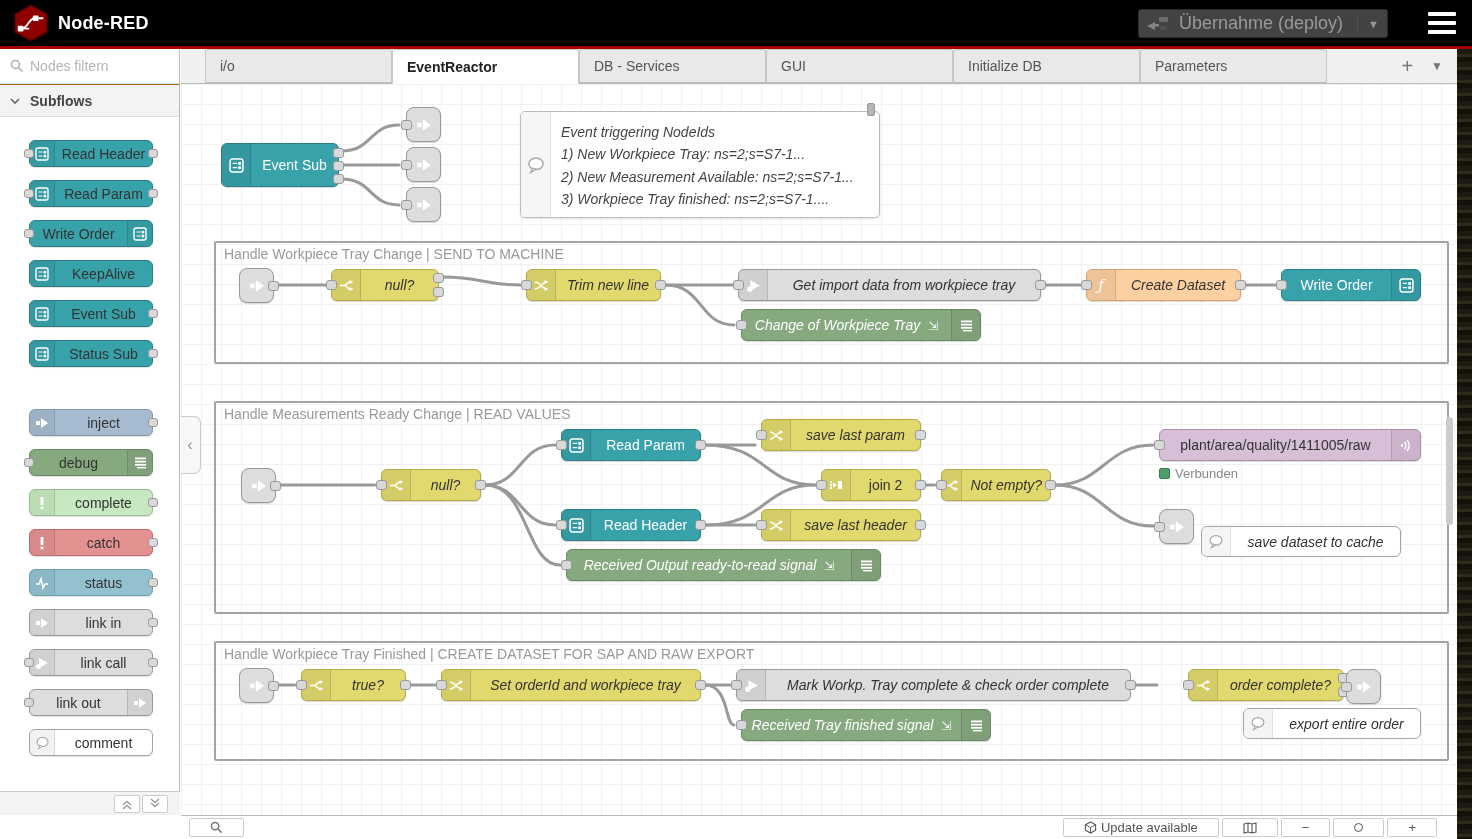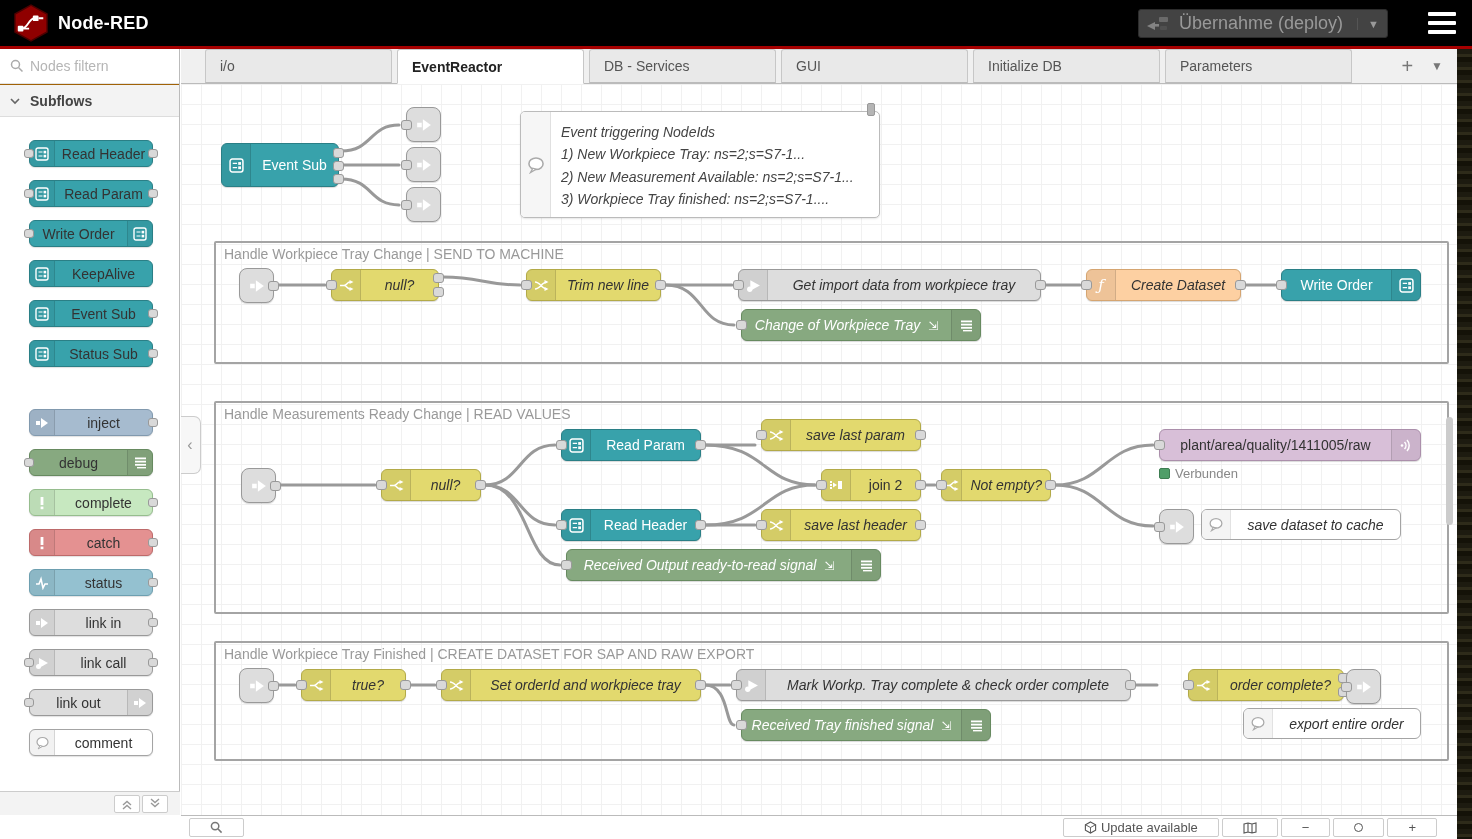--- a/index.html
+++ b/index.html
@@ -37,21 +37,21 @@
   .iconbox { width:25px; align-self:stretch; display:flex; align-items:center; justify-content:center; background:rgba(0,0,0,.05); }
   .iconbox.left  { border-right:1px solid rgba(0,0,0,.12); border-radius:5px 0 0 5px; }
   .iconbox.right { border-left:1px solid rgba(0,0,0,.12); border-radius:0 5px 5px 0; }
   .pport { position:absolute; width:10px; height:9px; background:#d9d9d9; border:1px solid #999; border-radius:3px; top:50%; margin-top:-5px; }
   .pport.in { left:-6px; } .pport.out { right:-6px; }
   .sidebar-footer { position:absolute; bottom:0; left:0; width:180px; height:24px; background:#f3f3f3; border-top:1px solid #ccc; display:flex; align-items:center; justify-content:flex-end; padding-right:12px; gap:2px; z-index:20;}
   .mini-btn { width:26px; height:18px; background:#fff; border:1px solid #ccc; border-radius:2px; display:flex; align-items:center; justify-content:center; cursor:pointer; color:#888; }
 
   
   .tabbar { position:absolute; top:49px; left:181px; width:1276px; height:35px; background:#f0f0f0; border-bottom:1px solid #bbb; display:flex; align-items:flex-end; z-index:15; }
-  .tab { width:187px; height:34px; margin-right:5px; background:#e9e9e9; border:1px solid #c7c7c7; border-bottom:1px solid #bbb; border-radius:3px 3px 0 0; display:flex; align-items:center; padding:0 14px; color:#555; cursor:pointer; white-space:nowrap; overflow:hidden; }
+  .tab { width:187px; height:34px; background:#e9e9e9; border:1px solid #c7c7c7; border-bottom:1px solid #bbb; border-radius:3px 3px 0 0; display:flex; align-items:center; padding:0 14px; color:#555; cursor:pointer; white-space:nowrap; overflow:hidden; }
   .tab.first { margin-left:24px; }
   .tab.active { background:#fff; border-bottom:1px solid #fff; color:#222; font-weight:bold; height:35px; margin-bottom:-1px; }
   .tab-controls { margin-left:auto; display:flex; align-items:center; height:34px; padding-right:14px; gap:18px; }
   .tab-plus { font-size:20px; color:#777; cursor:pointer; line-height:1; }
   .tab-caret { font-size:12px; color:#777; cursor:pointer; }
 
   
   .canvas { position:absolute; top:84px; left:181px; width:1276px; height:731px; background-color:#fff;
     background-image: linear-gradient(#f1f1f1 1px, transparent 1px), linear-gradient(90deg, #f1f1f1 1px, transparent 1px);
     background-size:20px 20px; overflow:hidden; z-index:5; }
@@ -680,21 +680,21 @@
           </svg>
         </span>
     </div>
     <div class="sqnode" style="left:978px; top:425px;">
       <span class="port in"></span>
       <svg width="16" height="16" viewBox="0 0 14 14">
           <rect x="1" y="5" width="4" height="4" fill="#fff"></rect>
           <path d="M6 2 l7 5 -7 5 z" fill="#fff"></path>
         </svg>
     </div>
-    <div class="small-comment" style="left:1020px; top:425px; width:200px;">
+    <div class="small-comment" style="left:1020px; top:442px; width:200px;">
       <span class="cicon">
           <svg width="16" height="15" viewBox="0 0 15 14">
             <ellipse cx="7.5" cy="6" rx="5.5" ry="4.5" fill="#fff" stroke="#aaa" stroke-width="1.2"></ellipse>
             <path d="M5 9.5 l-1.8 3.4 4.4 -2.6 z" fill="#fff" stroke="#aaa" stroke-width="1"></path>
           </svg>
         </span>
       <span class="clabel">save dataset to cache</span>
     </div>
 
     <div class="group" style="left:33px; top:557px; width:1235px; height:120px;">

